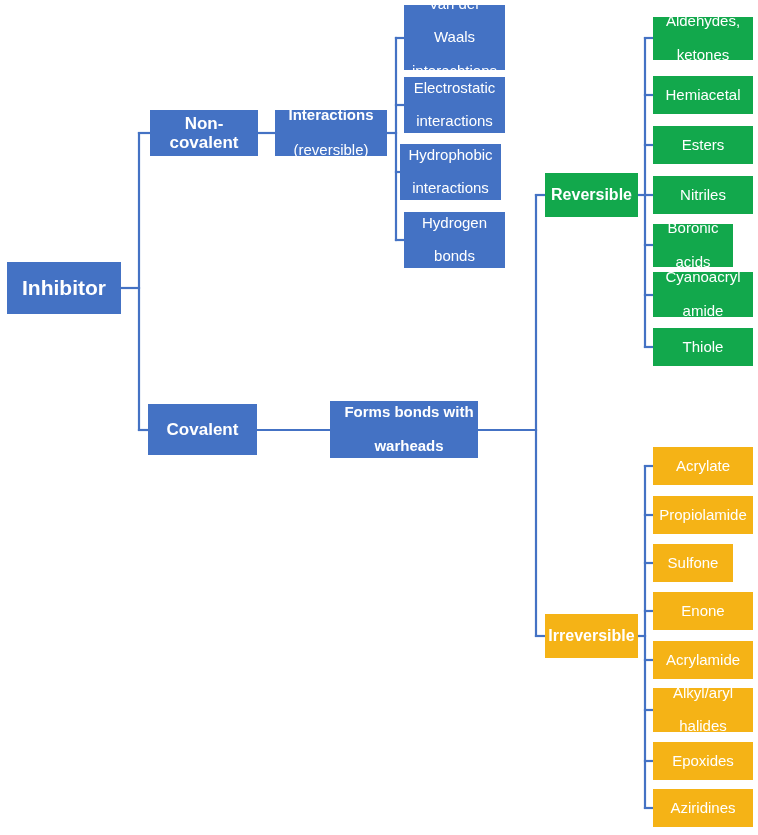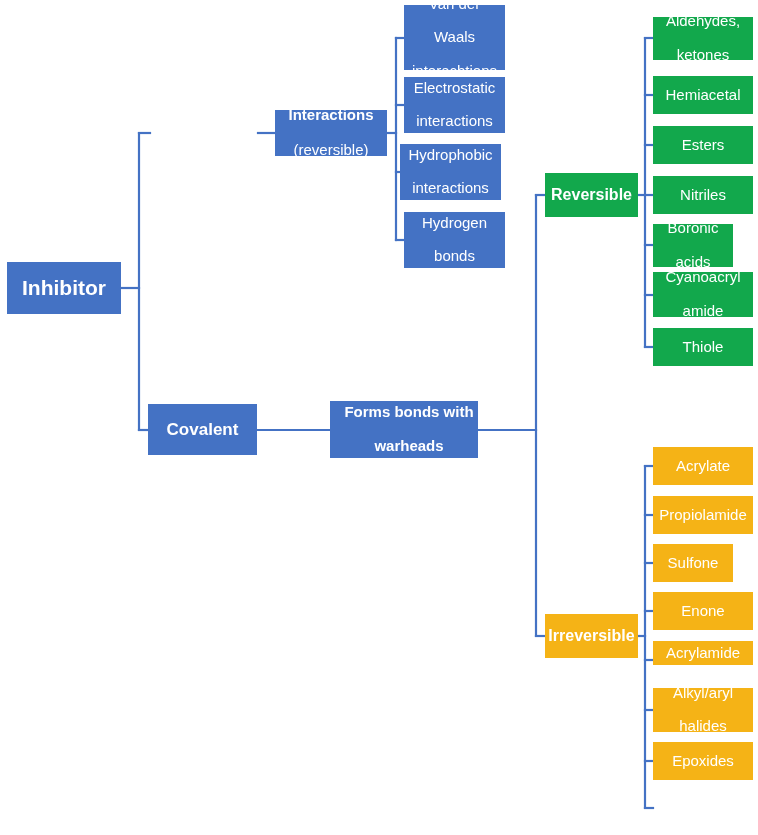--- a/index.html
+++ b/index.html
@@ -100,20 +100,23 @@
       <path d="M645 710 H653"></path>
       <path d="M645 761 H653"></path>
       <path d="M645 808 H653"></path>
     </g>
   </svg>
 
   <div class="node blue f-root" style="left:7px; top:262px; width:114px; height:52px;">
     <span>Inhibitor</span>
   </div>
 
+  <div class="node blue f-lv1" style="left:150px; top:110px; width:108px; height:46px;">
+    <span>Non-covalent</span>
+  </div>
 
   <div class="node blue f-lv1" style="left:148px; top:404px; width:109px; height:51px;">
     <span>Covalent</span>
   </div>
 
   <div class="node blue" style="left:275px; top:110px; width:112px; height:46px;">
     <span>
       <span class="f-lv2a">Interactions</span><br>
       <span class="f-lv2b">(reversible)</span>
     </span>
@@ -209,29 +212,32 @@
   </div>
 
   <div class="node orange f-leaf" style="left:653px; top:544px; width:80px; height:38px;">
     <span>Sulfone</span>
   </div>
 
   <div class="node orange f-leaf" style="left:653px; top:592px; width:100px; height:38px;">
     <span>Enone</span>
   </div>
 
-  <div class="node orange f-leaf" style="left:653px; top:641px; width:100px; height:24px;">
+  <div class="node orange f-leaf" style="left:653px; top:641px; width:100px; height:38px;">
     <span>Acrylamide</span>
   </div>
 
   <div class="node orange f-leaf" style="left:653px; top:688px; width:100px; height:44px;">
     <span>
       <span>Alkyl/aryl</span><br>
       <span>halides</span>
     </span>
   </div>
 
   <div class="node orange f-leaf" style="left:653px; top:742px; width:100px; height:38px;">
     <span>Epoxides</span>
   </div>
 
+  <div class="node orange f-leaf" style="left:653px; top:789px; width:100px; height:38px;">
+    <span>Aziridines</span>
+  </div>
 
 </div>
 
 </body></html>

